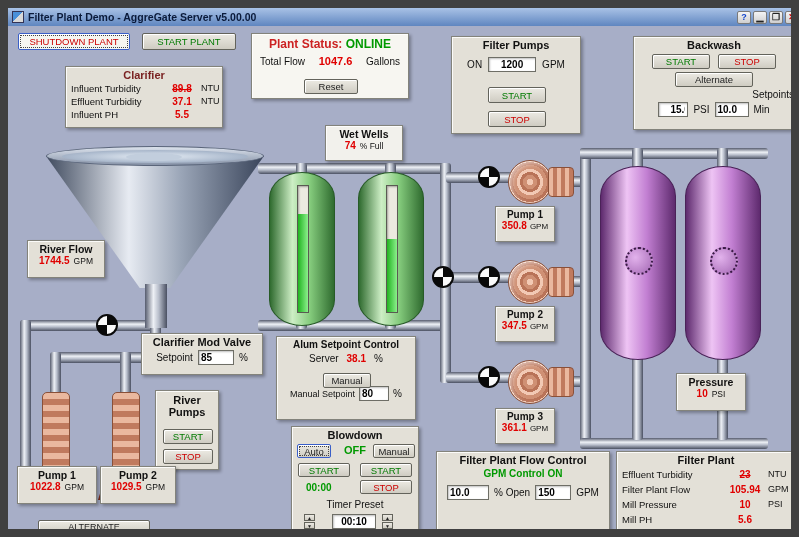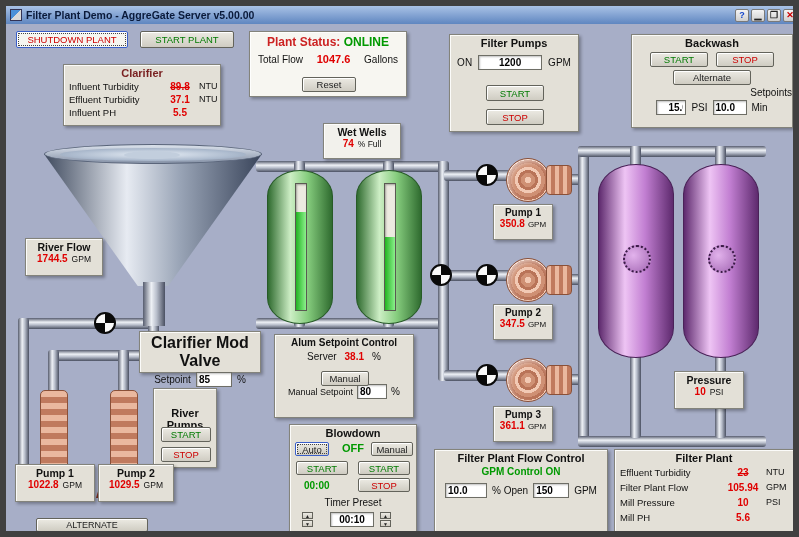--- a/index.html
+++ b/index.html
@@ -1,18 +1,18 @@
 <!DOCTYPE html>
 <html><head>
 <meta charset="utf-8">
 <style>
   * { margin:0; padding:0; box-sizing:border-box; }
   html,body { width:799px; height:537px; }
   body { font-family:"Liberation Sans", sans-serif; background:#666; }
-  .window { position:relative; width:799px; height:537px; border:6px solid #404040; background:#a7aec7; overflow:hidden; }
+  .window { position:relative; width:799px; height:537px; border:8px solid #404040; background:#a7aec7; overflow:hidden; }
   .titlebar { position:absolute; left:0; top:0; width:795px; height:18px;
     background:linear-gradient(to bottom,#a9c2e6,#5f86c0); display:flex; align-items:center; padding:0 4px; gap:4px; }
   .app-icon { width:12px; height:12px; border:1px solid #335; background:linear-gradient(135deg,#4a90d9 50%,#d9d9d9 50%); }
   .title-text { flex:1; font-size:10.5px; font-weight:bold; color:#0a1a3a; white-space:nowrap; overflow:hidden; }
   .winbtns { display:flex; gap:2px; }
   .winbtn { width:14px; height:13px; font-size:9px; line-height:11px; text-align:center; background:linear-gradient(#f4f4f4,#cfcfcf);
     border:1px solid #7a7a7a; border-radius:2px; color:#222; font-weight:bold; }
   .winbtn.help { color:#1144cc; }
   .winbtn.close { color:#c00; }
 
@@ -215,21 +215,21 @@
         <span class="v" style="font-size:11px">1047.6</span>
         <span>Gallons</span>
       </div>
       <button class="btn" style="position:absolute;left:52px;top:45px;width:54px;height:15px">Reset</button>
     </div>
 
     <div class="panel" style="left:443px;top:10px;width:130px;height:98px">
       <div class="ptitle">Filter Pumps</div>
       <div class="row" style="gap:6px;justify-content:center;margin-top:6px">
         <span>ON</span>
-        <input class="inp" style="width: 64px; text-align: center;" value="1200">
+        <input class="inp" style="width: 48px; text-align: center;" value="1200">
         <span>GPM</span>
       </div>
       <button class="btn green" style="position:absolute;left:36px;top:50px;width:58px;height:16px">START</button>
       <button class="btn red" style="position:absolute;left:36px;top:74px;width:58px;height:16px">STOP</button>
     </div>
 
     <div class="panel" style="left:625px;top:10px;width:162px;height:94px">
       <div class="ptitle">Backwash</div>
       <div class="row" style="gap:8px;justify-content:center;margin-top:3px">
         <button class="btn green" style="width:58px;height:15px">START</button>
@@ -257,30 +257,30 @@
 
     <div class="panel" style="left:19px;top:214px;width:78px;height:38px">
       <div class="ptitle" style="font-size:10.5px">River Flow</div>
       <div class="statrow" style="margin-top:0">
         <span class="v">1744.5</span>
         <span class="unit">GPM</span>
       </div>
     </div>
 
     <div class="panel" style="left:133px;top:307px;width:122px;height:42px">
-      <div class="ptitle" style="font-size:16px">Clarifier Mod Valve</div>
+      <div class="ptitle" style="font-size:11px">Clarifier Mod Valve</div>
       <div class="row" style="gap:5px;justify-content:center;margin-top:2px">
         <span>Setpoint</span>
         <input class="inp" style="width: 36px;" value="85">
         <span>%</span>
       </div>
     </div>
 
     <div class="panel" style="left:147px;top:364px;width:64px;height:80px">
-      <div class="ptitle" style="font-size:11px;line-height:12px;padding:18px 6px 0 6px">River Pumps</div>
+      <div class="ptitle" style="font-size:11px;line-height:12px;padding:3px 6px 0 6px">River Pumps</div>
       <button class="btn green" style="position:absolute;left:7px;top:38px;width:50px;height:15px">START</button>
       <button class="btn red" style="position:absolute;left:7px;top:58px;width:50px;height:15px">STOP</button>
     </div>
 
     <div class="panel" style="left:9px;top:440px;width:80px;height:38px">
       <div class="ptitle" style="font-size:10.5px">Pump 1</div>
       <div class="statrow" style="margin-top:0">
         <span class="v">1022.8</span>
         <span class="unit">GPM</span>
       </div>

